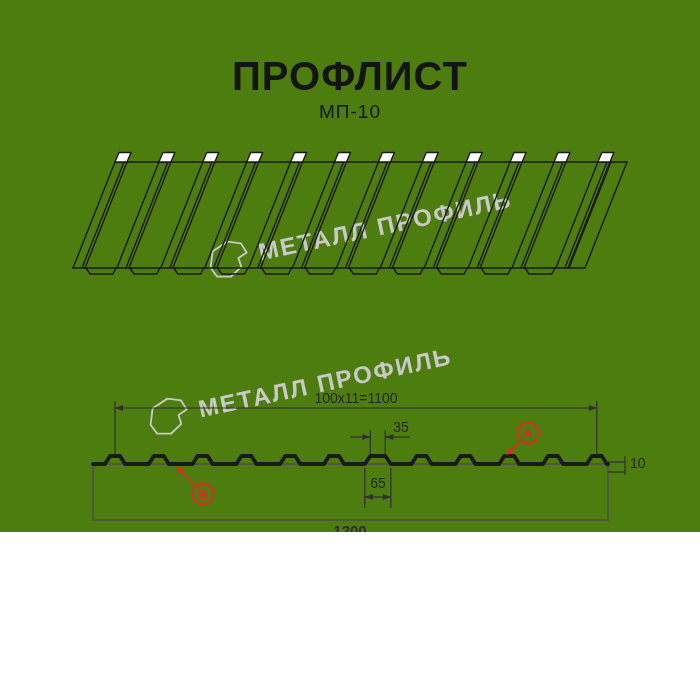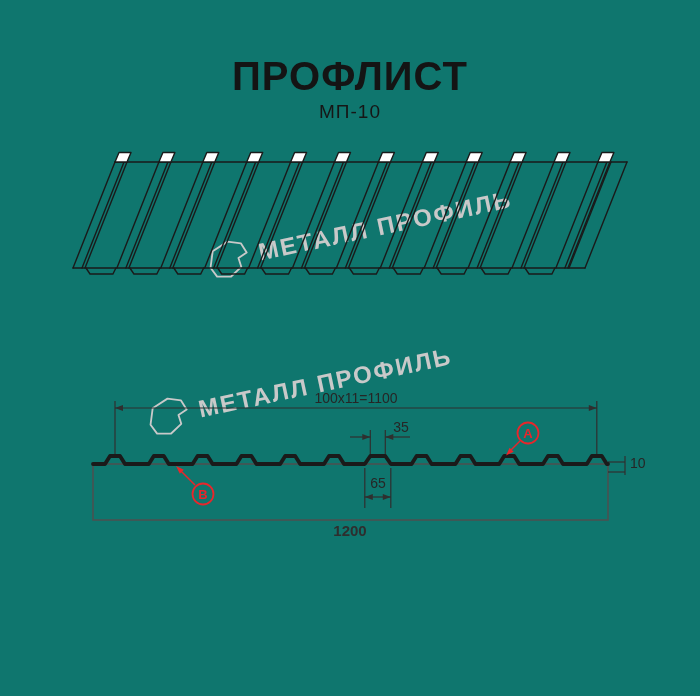--- a/index.html
+++ b/index.html
@@ -1,16 +1,16 @@
 <!DOCTYPE html>
 <html style="--accent-red: #e8262b; --ink: #1a1a1a; --dim: #2f2f2f; --box: #4f4f4f; --watermark: #c9c9c9;"><head>
 <meta charset="utf-8">
 <style>
   html,body{margin:0;padding:0;background:#fff;}
-  #page{position:relative;width:700px;height:696px;background:#0f766e;overflow:hidden;
+  #page{position:relative;width:700px;height:532px;background:#4d7c0f;overflow:hidden;
         font-family:"Liberation Sans",sans-serif;}
   .title{position:absolute;top:56px;left:0;width:700px;text-align:center;
          font-size:40px;font-weight:800;letter-spacing:1px;color:#141414;line-height:1;}
   .subtitle{position:absolute;top:101px;left:0;width:700px;text-align:center;
          font-size:19px;font-weight:400;letter-spacing:1px;color:#161616;}
   .footer-note{position:absolute;top:616px;left:0;width:700px;text-align:center;
          font-size:16px;font-weight:700;letter-spacing:1px;color:#1d1d1d;}
   .wm{position:absolute;display:flex;align-items:center;gap:10px;z-index:1;
       transform-origin:0 50%;}
   .wm-text{font-size:24px;font-weight:700;letter-spacing:2px;white-space:nowrap;

